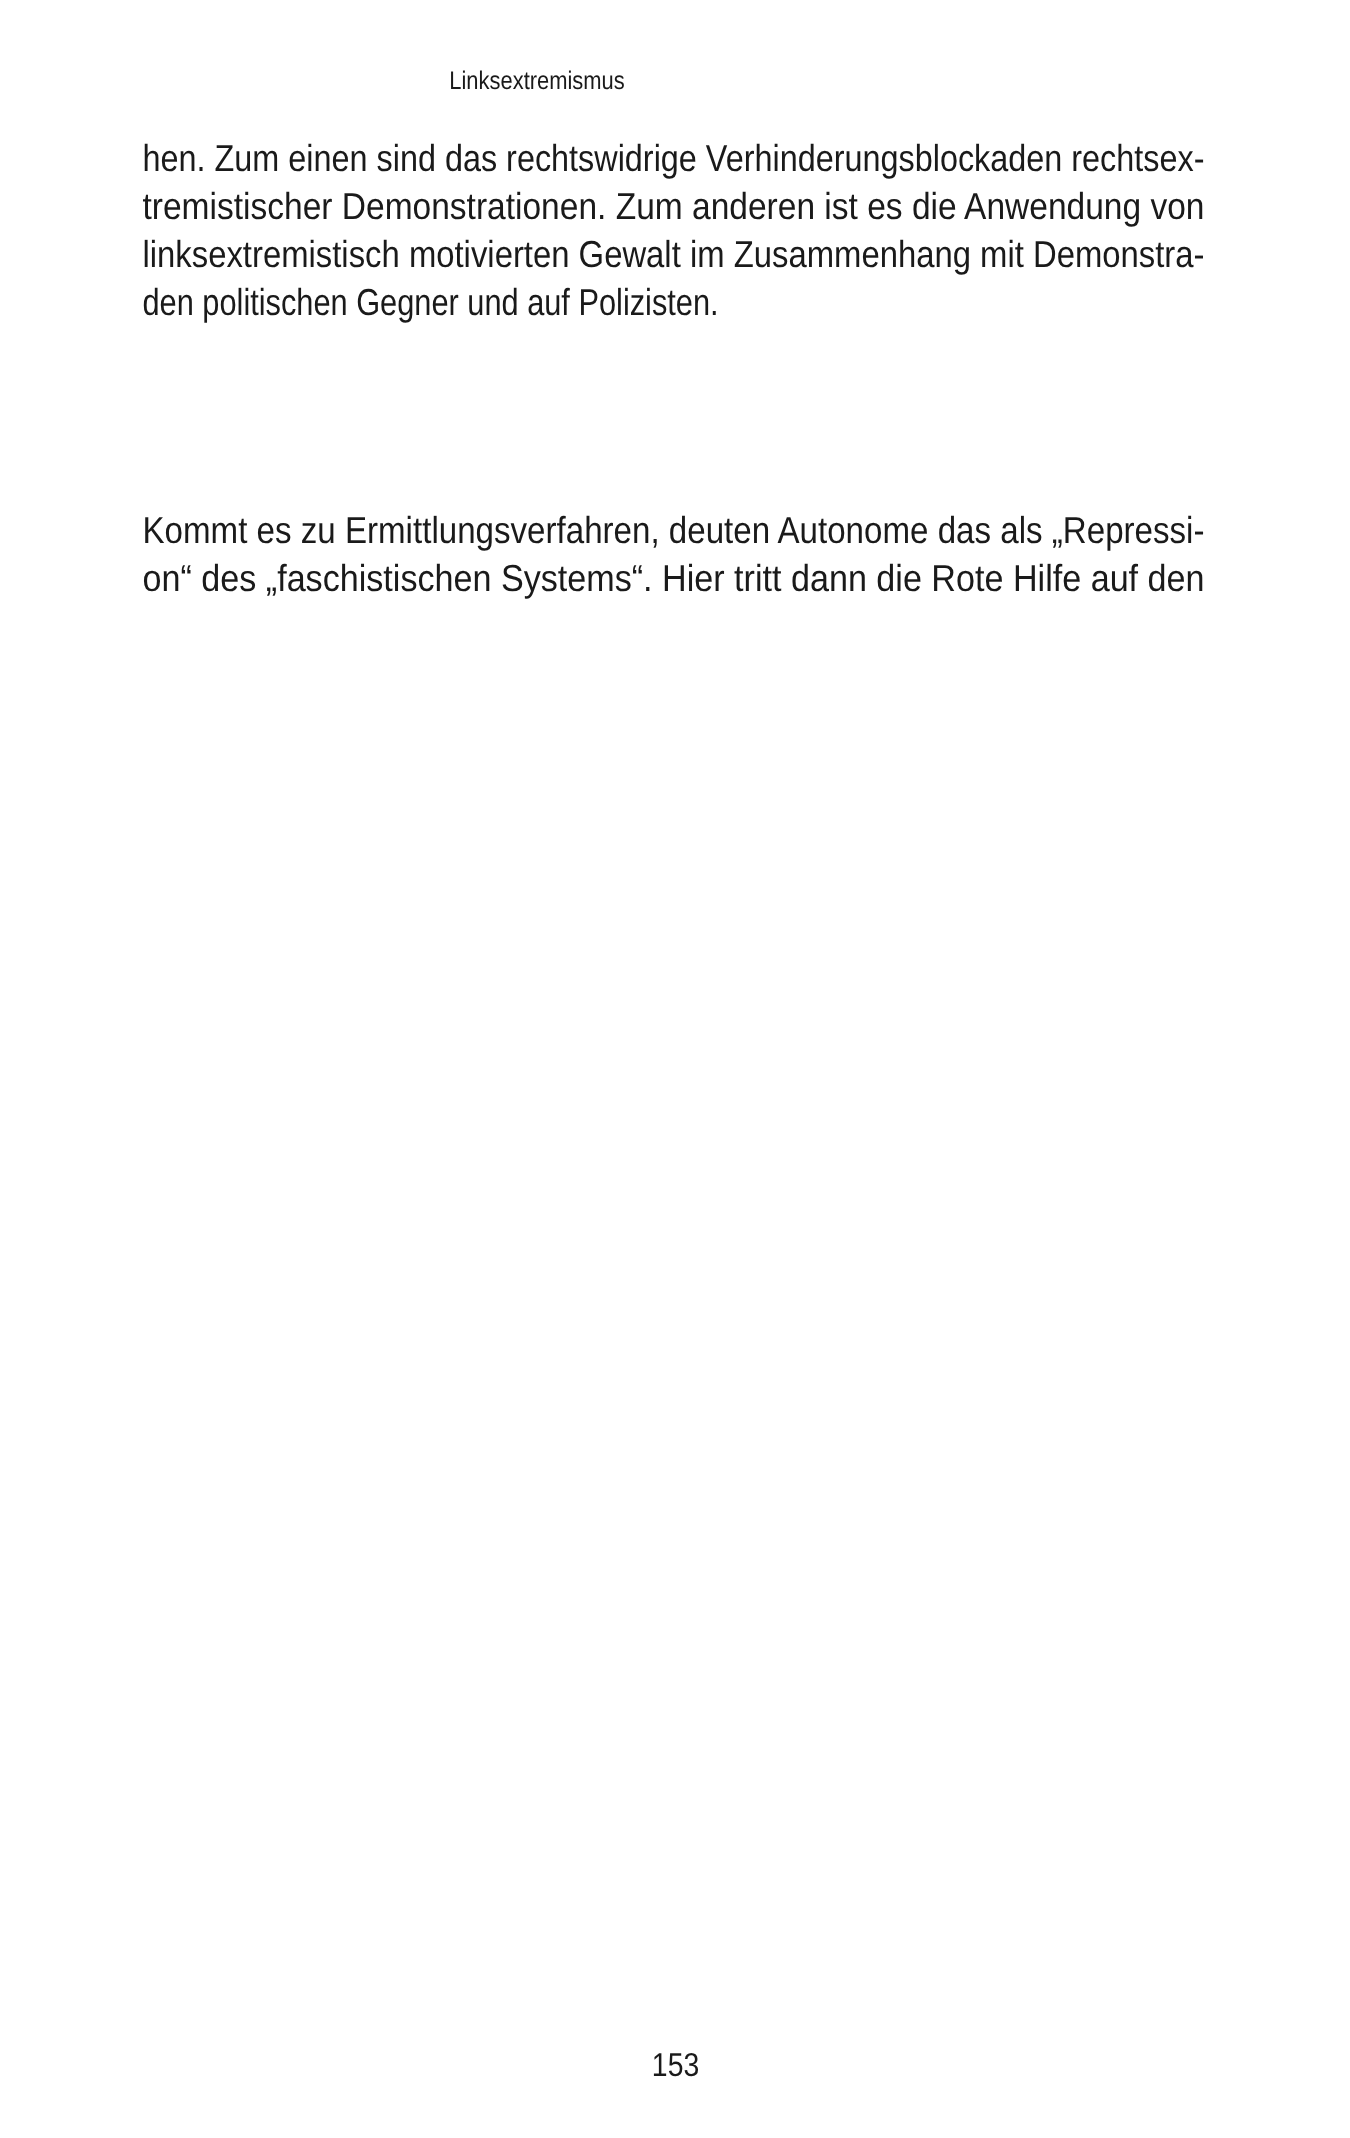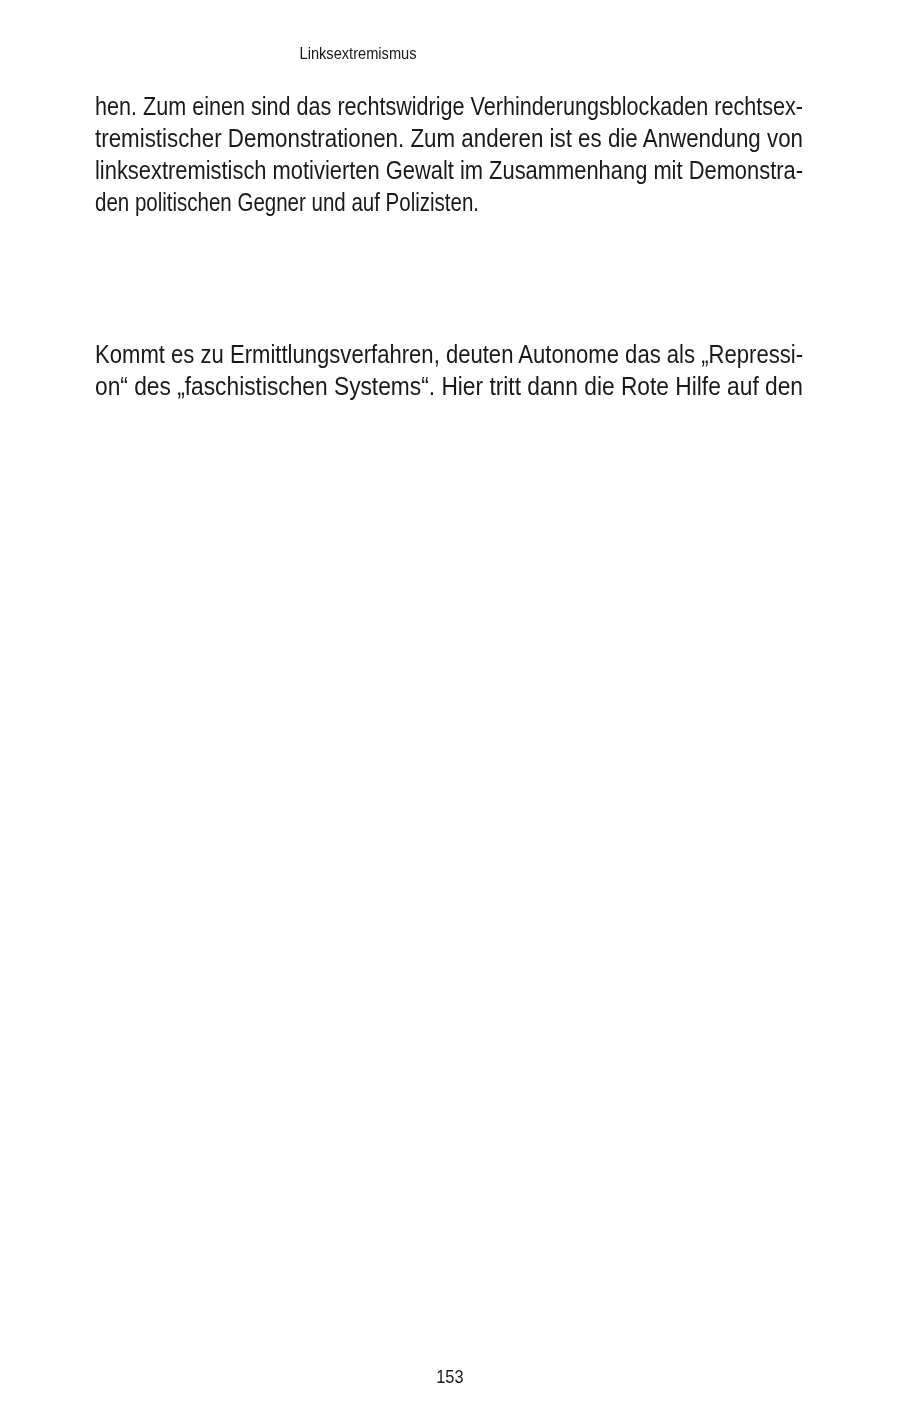--- a/index.html
+++ b/index.html
@@ -2,21 +2,21 @@
 <html><head>
   <meta charset="utf-8">
   <style>
     html, body { margin: 0; padding: 0; background: #ffffff; }
     body { width: 900px; height: 1425px; position: relative; overflow: hidden; color: #1a1a1a; font-family: "Liberation Sans", sans-serif; }
     .header { position: absolute; top: 43px; left: 0; width: 717px; text-align: center; font-size: 17px; line-height: 22px; }
     .header span { display: inline-block; transform: scaleX(0.86); }
     .para { position: absolute; left: 95px; width: 708px; }
     .line { position: relative; height: 32px; line-height: 32px; font-size: 25px; white-space: nowrap; text-decoration: underline; }
     .line span { display: block; transform-origin: left center; }
-    .footer { position: absolute; top: 1366px; left: 0; width: 900px; text-align: center; font-size: 19px; line-height: 22px; }
+    .footer { position: absolute; top: 1366px; left: 0; width: 900px; text-align: center; font-size: 22px; line-height: 22px; }
     .footer span { display: inline-block; transform: scaleX(0.86); }
   </style>
 </head>
 <body>
 
 <div class="header">
   <span>Linksextremismus</span>
 </div>
 
 <div class="para" style="top: 90px;">

